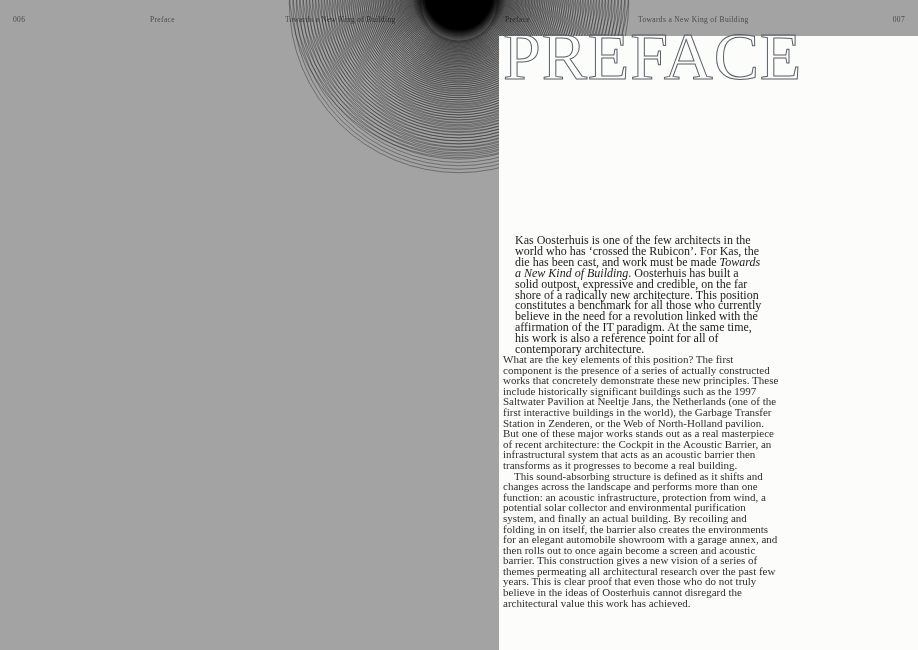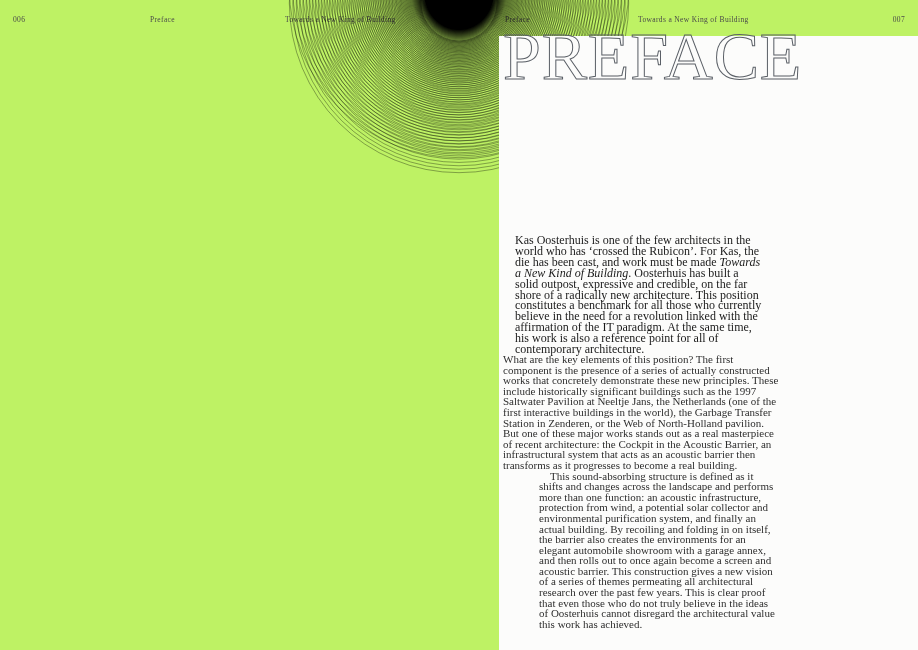--- a/index.html
+++ b/index.html
@@ -1,19 +1,19 @@
 <!DOCTYPE html>
 <html><head>
 <meta charset="utf-8">
 <style>
   html,body{margin:0;padding:0;}
   .spread{
     position:relative;
     width:918px;height:650px;
-    background:#bef264;
+    background:#a3a3a3;
     overflow:hidden;
     font-family:"Liberation Serif", serif;
     color:#141414;
   }
   
   .runhead{
     position:absolute;top:15px;
     font-size:7.5px;letter-spacing:.35px;
     color:#4a4a4a;white-space:nowrap;
     z-index:0;
@@ -61,21 +61,21 @@
     font-weight:400;color:#1a1a1a;
   }
   .intro .ital{font-style:italic;}
   .bodytext{
     position:absolute;left:4px;top:318px;
     width:276px;
     font-size:11px;line-height:10.6px;
     color:#2e2e2e;
   }
   .bodytext p{margin:0;}
-  .bodytext p.indented{text-indent:11px;margin-left:36px;}
+  .bodytext p.indented{text-indent:11px;}
 </style>
 </head>
 <body>
 
 <div class="spread">
 
   <div class="runhead rh-folio-left">006</div>
   <div class="runhead rh-preface-left">Preface</div>
   <div class="runhead rh-title-left">Towards a New King of Building</div>
   <div class="runhead rh-preface-right">Preface</div>

